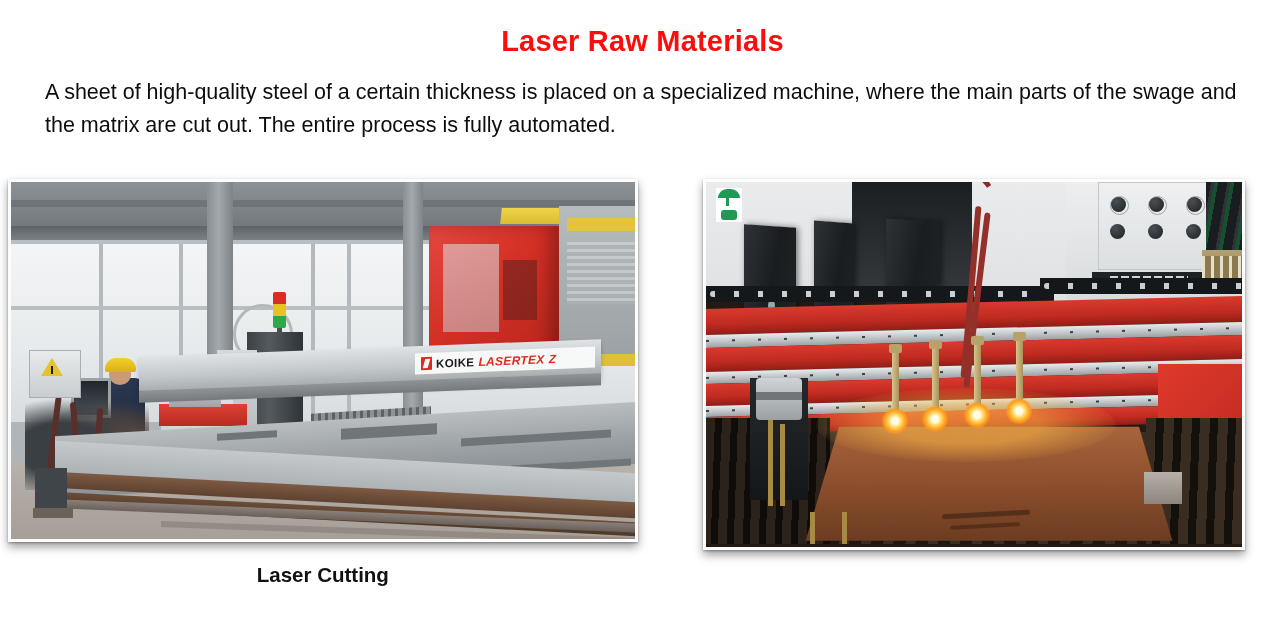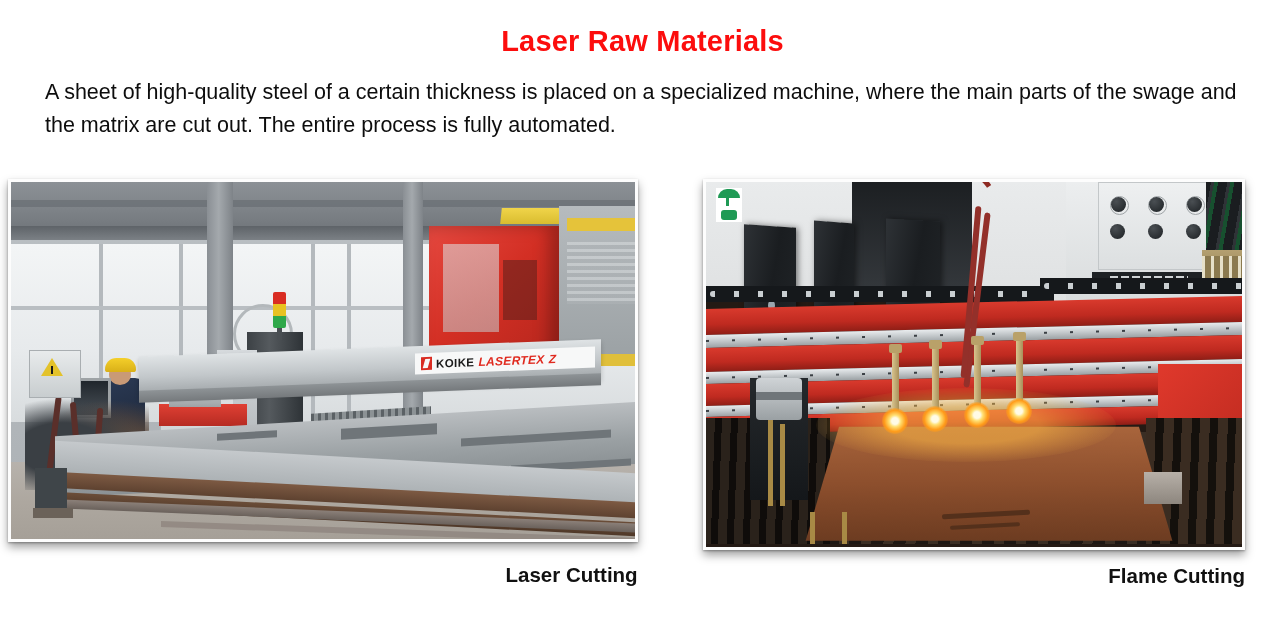--- a/index.html
+++ b/index.html
@@ -51,21 +51,21 @@
     position: relative;
     overflow: hidden;
     background: #9ba0a4;
     border: 3px solid #fdfdfd;
     box-shadow: 0 5px 9px rgba(0,0,0,0.38), 0 1px 2px rgba(0,0,0,0.30);
   }
   .figure.left  .photo { height: 357px; }
   .figure.right .photo { height: 365px; }
 
   .caption {
-    text-align: right;
+    text-align: center;
     font-size: 20.5px;
     font-weight: bold;
     color: #111111;
     margin-top: 21px;
   }
   .figure.right .caption { margin-top: 14px; }
 
   
   .l-scene { position:absolute; inset:0; }
 
@@ -459,16 +459,15 @@
         <div class="r-unit"></div>
         <div class="r-canister"></div>
         <div class="r-brass" style="left:62px;top:238px;height:86px"></div>
         <div class="r-brass" style="left:74px;top:242px;height:82px"></div>
         <div class="r-brass" style="left:104px;top:330px;height:32px"></div>
         <div class="r-brass" style="left:136px;top:330px;height:32px"></div>
         <div class="r-brick"></div>
 
       </div>
     </div>
-    <figcaption class="caption">Flame Cutting</figcaption>
   </figure>
 
 </div>
 
 </body></html>

